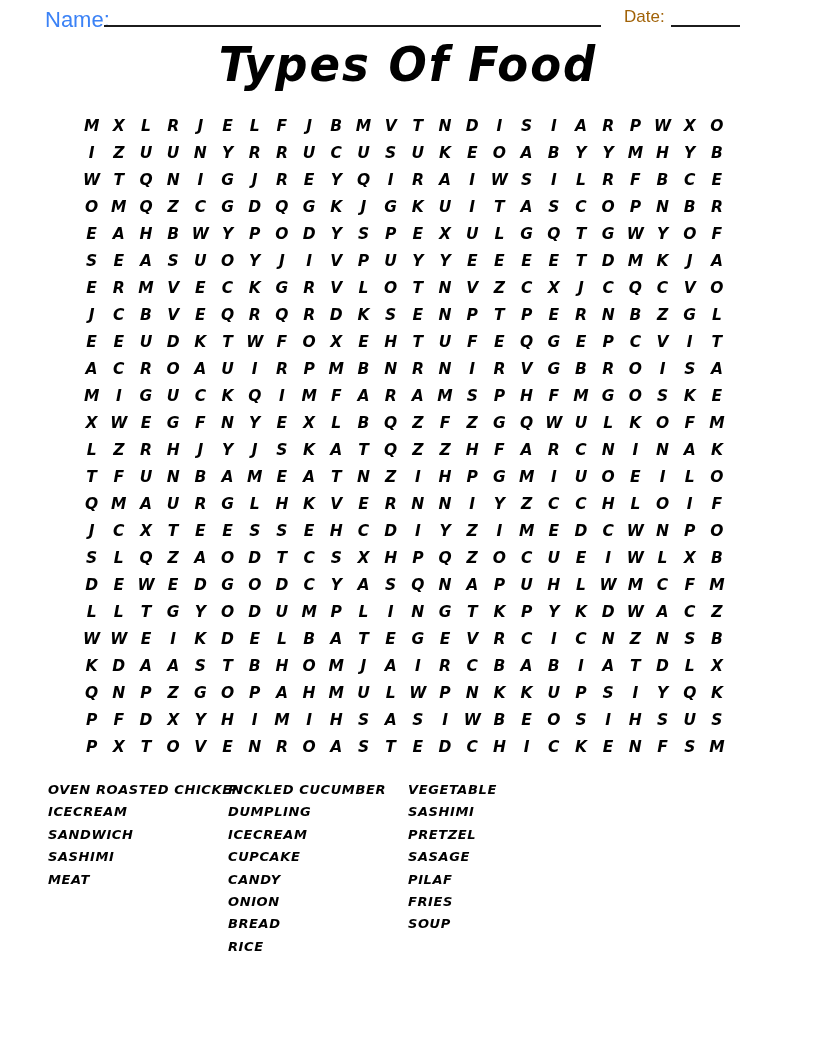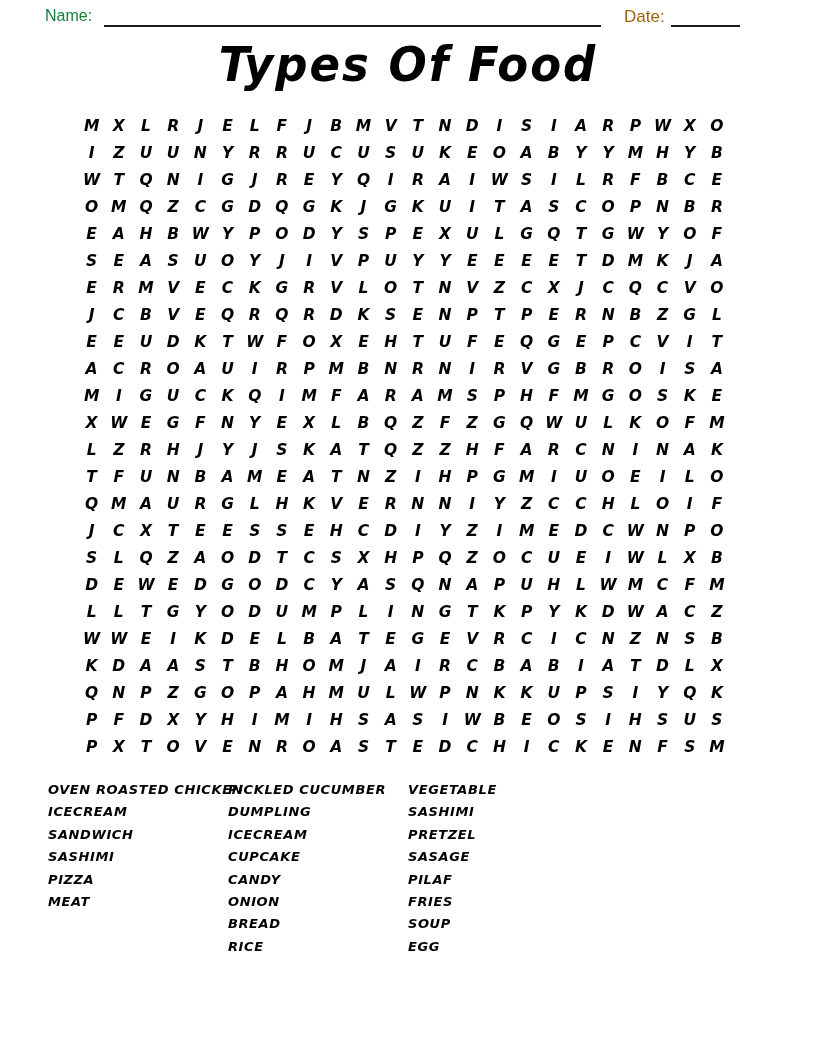--- a/index.html
+++ b/index.html
@@ -11,22 +11,22 @@
     background: #ffffff;
     color: #000000;
     font-family: "Liberation Sans", sans-serif;
     overflow: hidden;
   }
   
   .name-label {
     position: absolute;
     left: 45px;
     top: 7px;
-    font-size: 16px;
-    color: #15803d;
+    font-size: 22px;
+    color: #3b82f6;
   }
   .name-line {
     position: absolute;
     left: 104px;
     top: 4px;
     width: 497px;
     height: 21px;
     border-bottom: 2px solid #1c1c1c;
   }
   .date-label {
@@ -736,38 +736,36 @@
         <span class="grid-cell">M</span>
       </div>
     </div>
 
   <div class="words marker">
     <div class="word-col">
         <div class="word-item">OVEN ROASTED CHICKEN</div>
         <div class="word-item">ICECREAM</div>
         <div class="word-item">SANDWICH</div>
         <div class="word-item">SASHIMI</div>
-        <div class="word-item">PIZZA</div>
         <div class="word-item">MEAT</div>
       </div>
     <div class="word-col">
         <div class="word-item">PICKLED CUCUMBER</div>
         <div class="word-item">DUMPLING</div>
         <div class="word-item">ICECREAM</div>
         <div class="word-item">CUPCAKE</div>
         <div class="word-item">CANDY</div>
         <div class="word-item">ONION</div>
         <div class="word-item">BREAD</div>
         <div class="word-item">RICE</div>
       </div>
     <div class="word-col">
         <div class="word-item">VEGETABLE</div>
         <div class="word-item">SASHIMI</div>
         <div class="word-item">PRETZEL</div>
         <div class="word-item">SASAGE</div>
         <div class="word-item">PILAF</div>
         <div class="word-item">FRIES</div>
         <div class="word-item">SOUP</div>
-        <div class="word-item">EGG</div>
       </div>
   </div>
 
 </div>
 
 </body></html>

